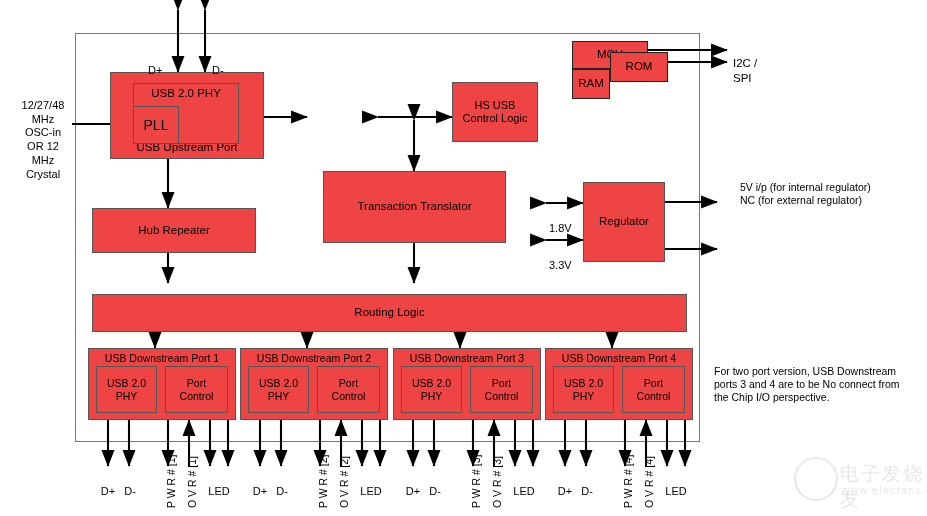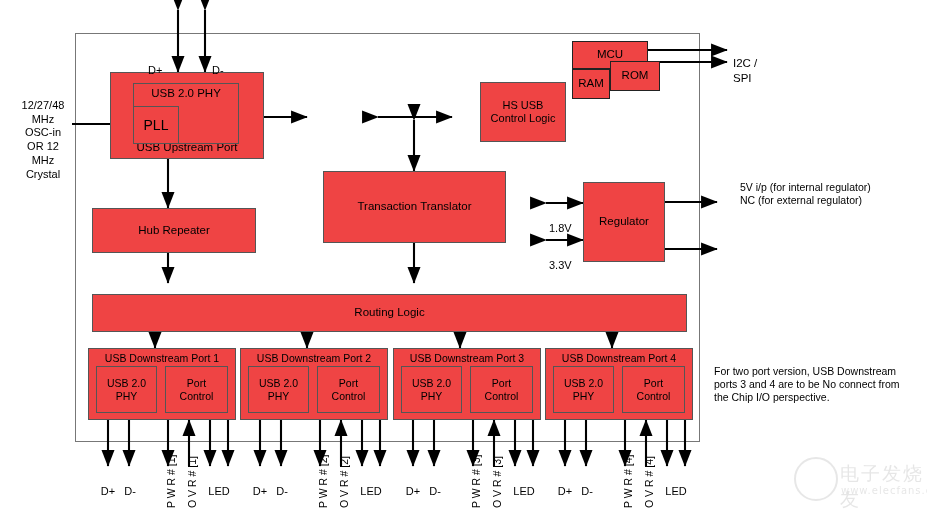--- a/index.html
+++ b/index.html
@@ -156,32 +156,32 @@
     <span>USB Upstream Port</span>
   </div>
   <div class="blk" style="left:133px; top:83px; width:106px; height:61px; align-items:flex-start; padding-top:3px; font-size:11.5px;">
     <span>USB 2.0 PHY</span>
   </div>
   <div class="blk" style="left:133px; top:106px; width:46px; height:38px; font-size:14px;">
     <span>PLL</span>
   </div>
 
 
-  <div class="blk" style="left:452px; top:82px; width:86px; height:60px; font-size:11px;margin-left:28px;">
+  <div class="blk" style="left:452px; top:82px; width:86px; height:60px; font-size:11px;">
     <span>HS USB
 Control Logic</span>
   </div>
 
   <div class="blk dark" style="left:572px; top:41px; width:76px; height:28px; font-size:11.5px;">
     <span>MCU</span>
   </div>
   <div class="blk dark" style="left:572px; top:69px; width:38px; height:30px; font-size:11.5px;">
     <span>RAM</span>
   </div>
-  <div class="blk dark" style="left:610px; top:61px; width:50px; height:30px; font-size:11.5px;">
+  <div class="blk dark" style="left:610px; top:52px; width:58px; height:30px; font-size:11.5px;">
     <span>ROM</span>
   </div>
 
   <div class="blk" style="left:323px; top:171px; width:183px; height:72px; font-size:11.5px;">
     <span>Transaction Translator</span>
   </div>
 
   <div class="blk" style="left:583px; top:182px; width:82px; height:80px; font-size:11.5px;">
     <span>Regulator</span>
   </div>

